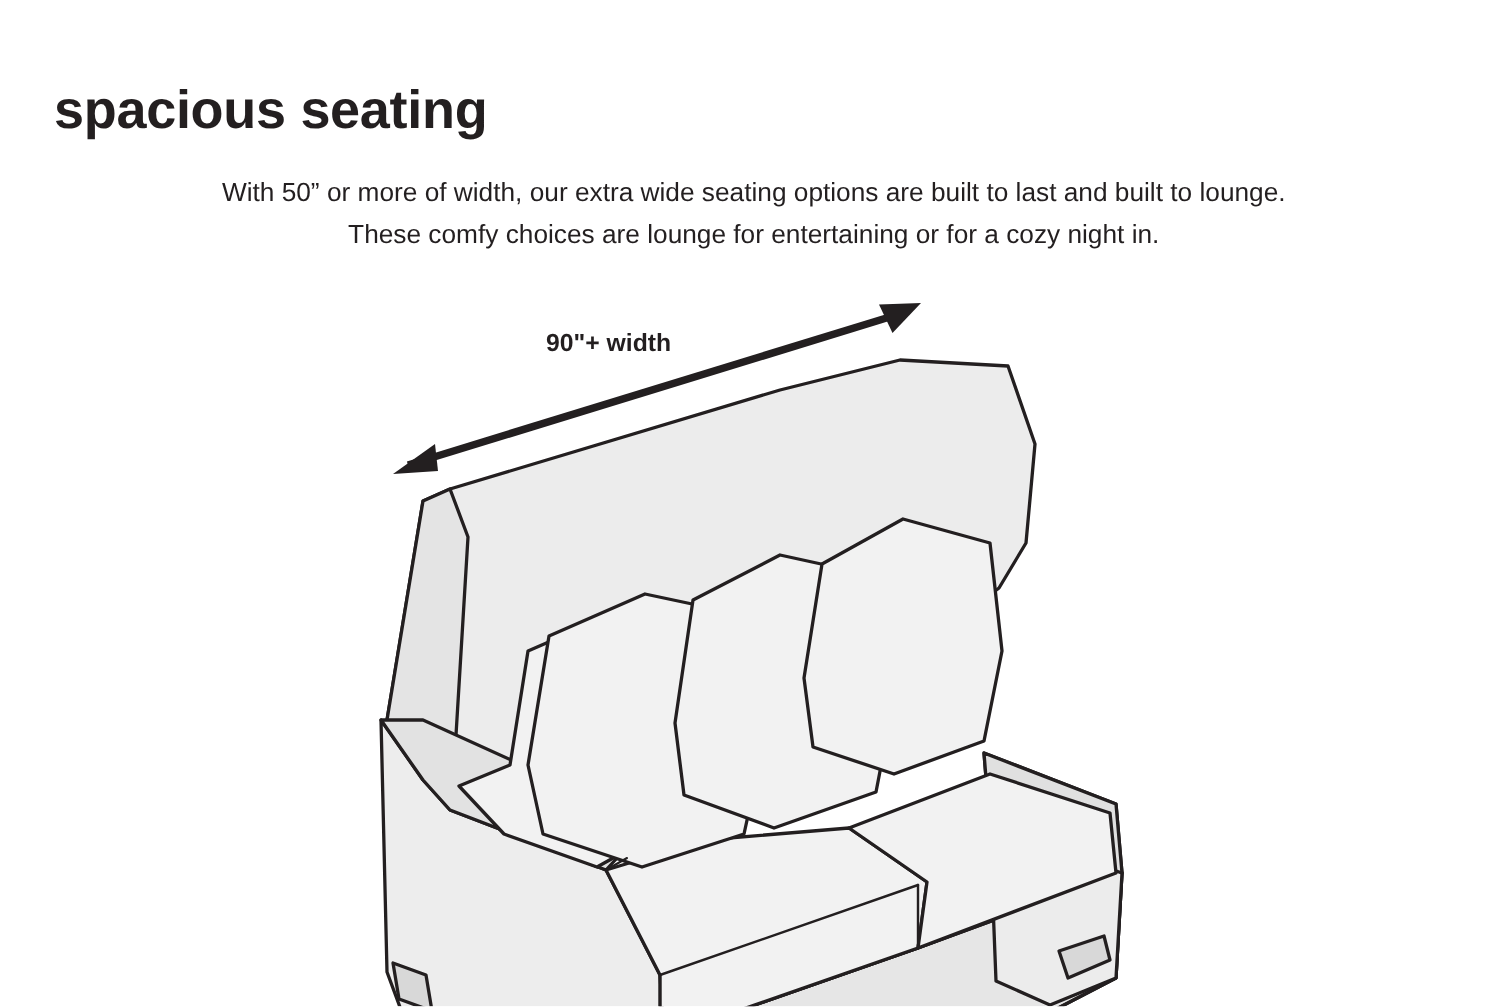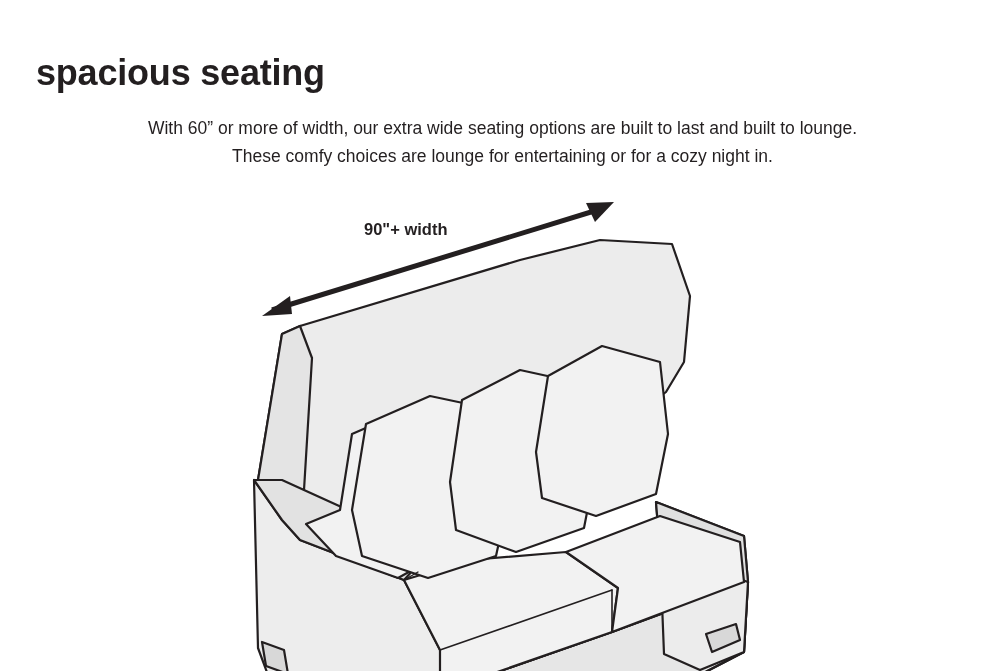--- a/index.html
+++ b/index.html
@@ -63,21 +63,21 @@
   }
 </style>
 </head>
 <body>
 
 <div class="page">
 
   <div class="headline">spacious seating</div>
 
   <div class="subcopy">
-    <span class="line">With 60” or more of width, our extra wide seating options are built to last and built to lounge.</span>
+    <span class="line">With 50” or more of width, our extra wide seating options are built to last and built to lounge.</span>
     <span class="line">These comfy choices are lounge for entertaining or for a cozy night in.</span>
   </div>
 
   <div class="diagram">
 
     <div class="dim-label">90"+ width</div>
 
     <svg width="1005" height="491" viewBox="0 0 1005 491">
 
       <g>

